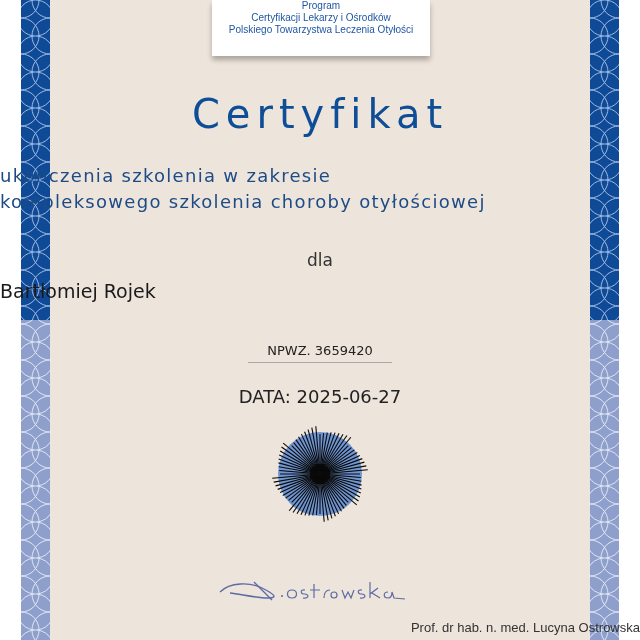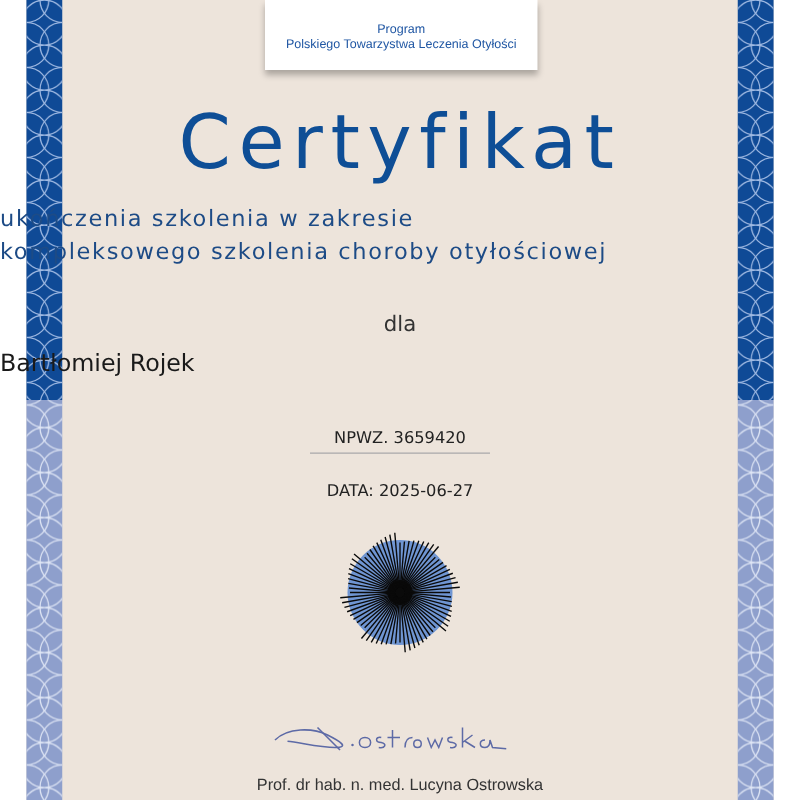--- a/index.html
+++ b/index.html
@@ -6,34 +6,34 @@
   body { width:640px; height:640px; overflow:hidden; background:#ffffff; position:relative; font-family:"DejaVu Sans", sans-serif; }
   .page { position:absolute; left:21px; top:0; width:598px; height:640px; background:#ede4db; }
   .strip { position:absolute; top:0; width:29px; height:640px; overflow:hidden; }
   .strip.left { left:21px; }
   .strip.right { left:590px; }
   .strip .dark { position:absolute; left:0; top:0; width:29px; height:320px; }
   .strip .light { position:absolute; left:0; top:320px; width:29px; height:320px; }
   .strip svg { display:block; }
   .banner { position:absolute; left:212px; top:0; width:218px; height:56px; background:#ffffff;
             box-shadow:0 4px 5px rgba(0,0,0,0.28); text-align:center; color:#1f56a3;
-            font-family:"Liberation Sans", sans-serif; font-size:10px; line-height:12px; padding-top:18px; box-sizing:border-box; }
+            font-family:"Liberation Sans", sans-serif; font-size:10px; line-height:12px; padding-top:0; box-sizing:border-box; }
   .banner div { white-space:nowrap; }
   .title { position:absolute; left:0; width:640px; top:74px; text-align:center; color:#0e4e96;
-           font-family:"DejaVu Sans", sans-serif; font-size:60px; letter-spacing:6px; line-height:80px; }
+           font-family:"DejaVu Sans", sans-serif; font-size:40px; letter-spacing:6px; line-height:80px; }
   .subtitle { position:absolute; left:0; width:640px; top:163px; text-align:left; color:#1d4b86;
               font-family:"DejaVu Sans", sans-serif; font-size:18px; letter-spacing:1.3px; line-height:26px; }
   .dla { position:absolute; left:0; width:640px; top:250px; text-align:center; color:#333333; font-size:17px; }
   .name { position:absolute; left:0; width:640px; top:280px; text-align:left; color:#1a1a1a; font-size:19px; }
   .npwz { position:absolute; left:0; width:640px; top:343px; text-align:center; color:#222222; font-size:13px; }
   .npwz-line { position:absolute; left:248px; top:362px; width:144px; height:1px; background:#a9a8ab; }
-  .date { position:absolute; left:0; width:640px; top:386px; text-align:center; color:#222222; font-size:13px; }
+  .date { position:absolute; left:0; width:640px; top:386px; text-align:center; color:#222222; font-size:18px; }
   .seal { position:absolute; left:270px; top:424px; width:100px; height:100px; }
   .signature { position:absolute; left:210px; top:568px; width:200px; height:40px; }
-  .signer { position:absolute; left:0; width:640px; top:620px; text-align:center; color:#333333;
+  .signer { position:absolute; left:0; width:640px; top:620px; text-align:right; color:#333333;
             font-family:"Liberation Sans", sans-serif; font-size:13px; }
 </style>
 </head>
 <body>
 
 <div class="page"></div>
 
 <div class="strip left">
   <div class="dark" style="background:#0f4a96">
     <svg width="29" height="320">
@@ -73,20 +73,21 @@
   </div>
   <div class="light" style="background:#8e9fcc">
     <svg width="29" height="320">
       <rect width="29" height="320" fill="url(#pl)"></rect>
     </svg>
   </div>
 </div>
 
 <div class="banner">
   <div>Program</div>
+  <div>Certyfikacji Lekarzy i Ośrodków</div>
   <div>Polskiego Towarzystwa Leczenia Otyłości</div>
 </div>
 
 <div class="title">Certyfikat</div>
 
 <div class="subtitle">
   <div>ukończenia szkolenia w zakresie</div>
   <div>kompleksowego szkolenia choroby otyłościowej</div>
 </div>
 

